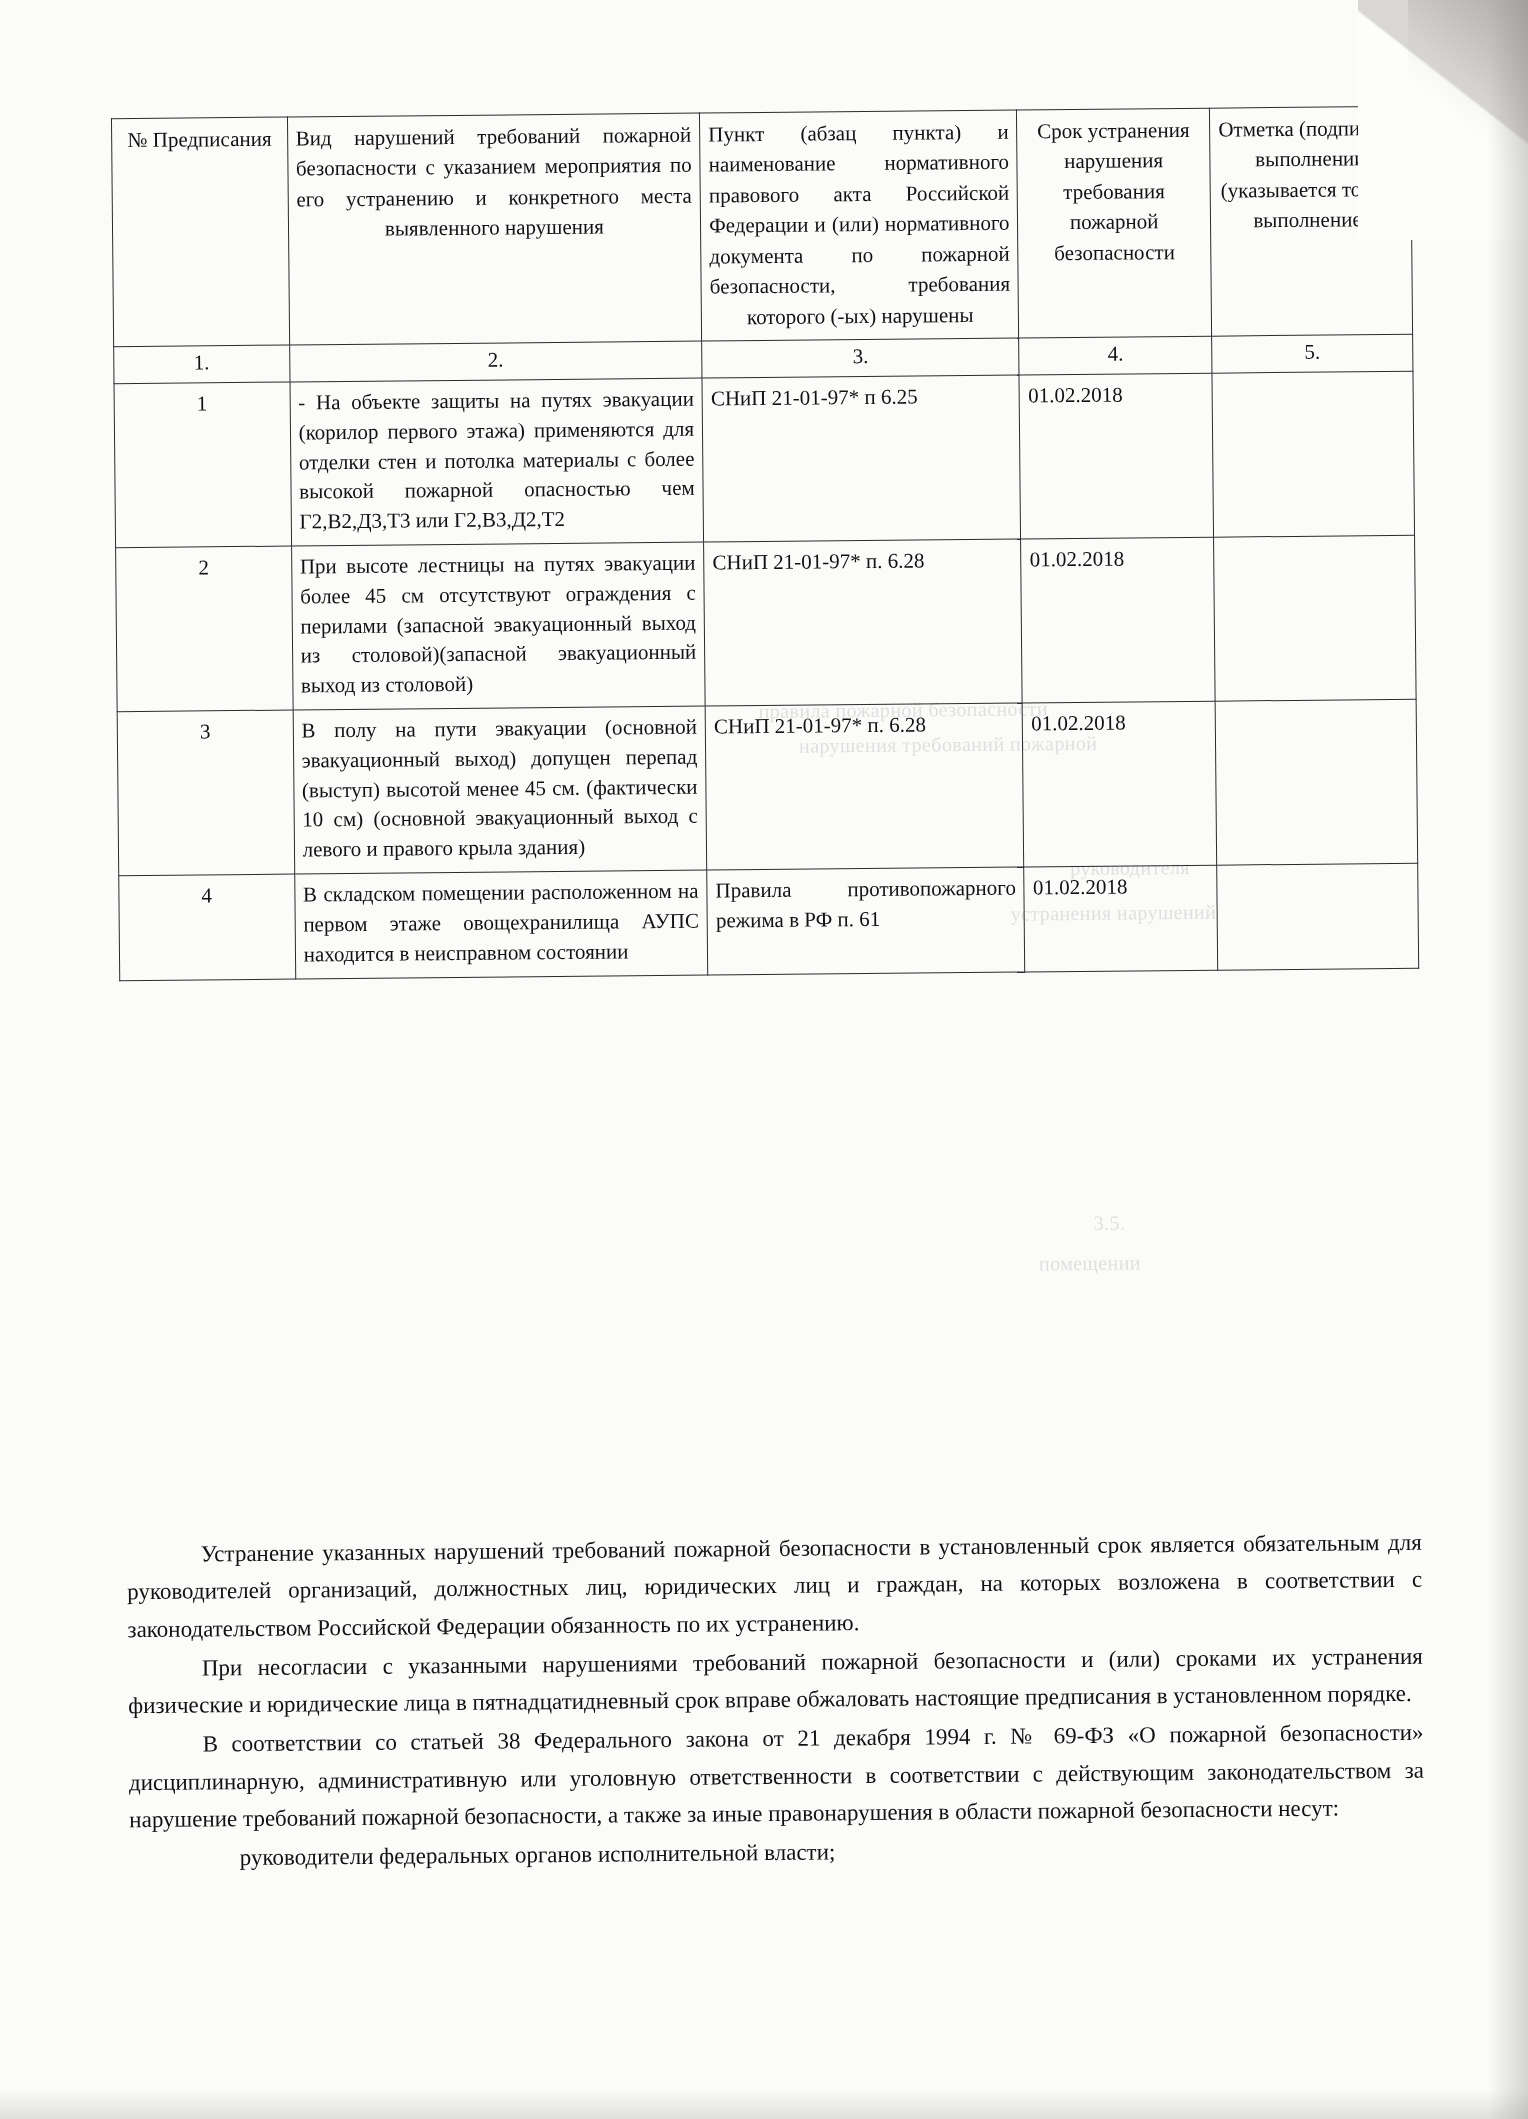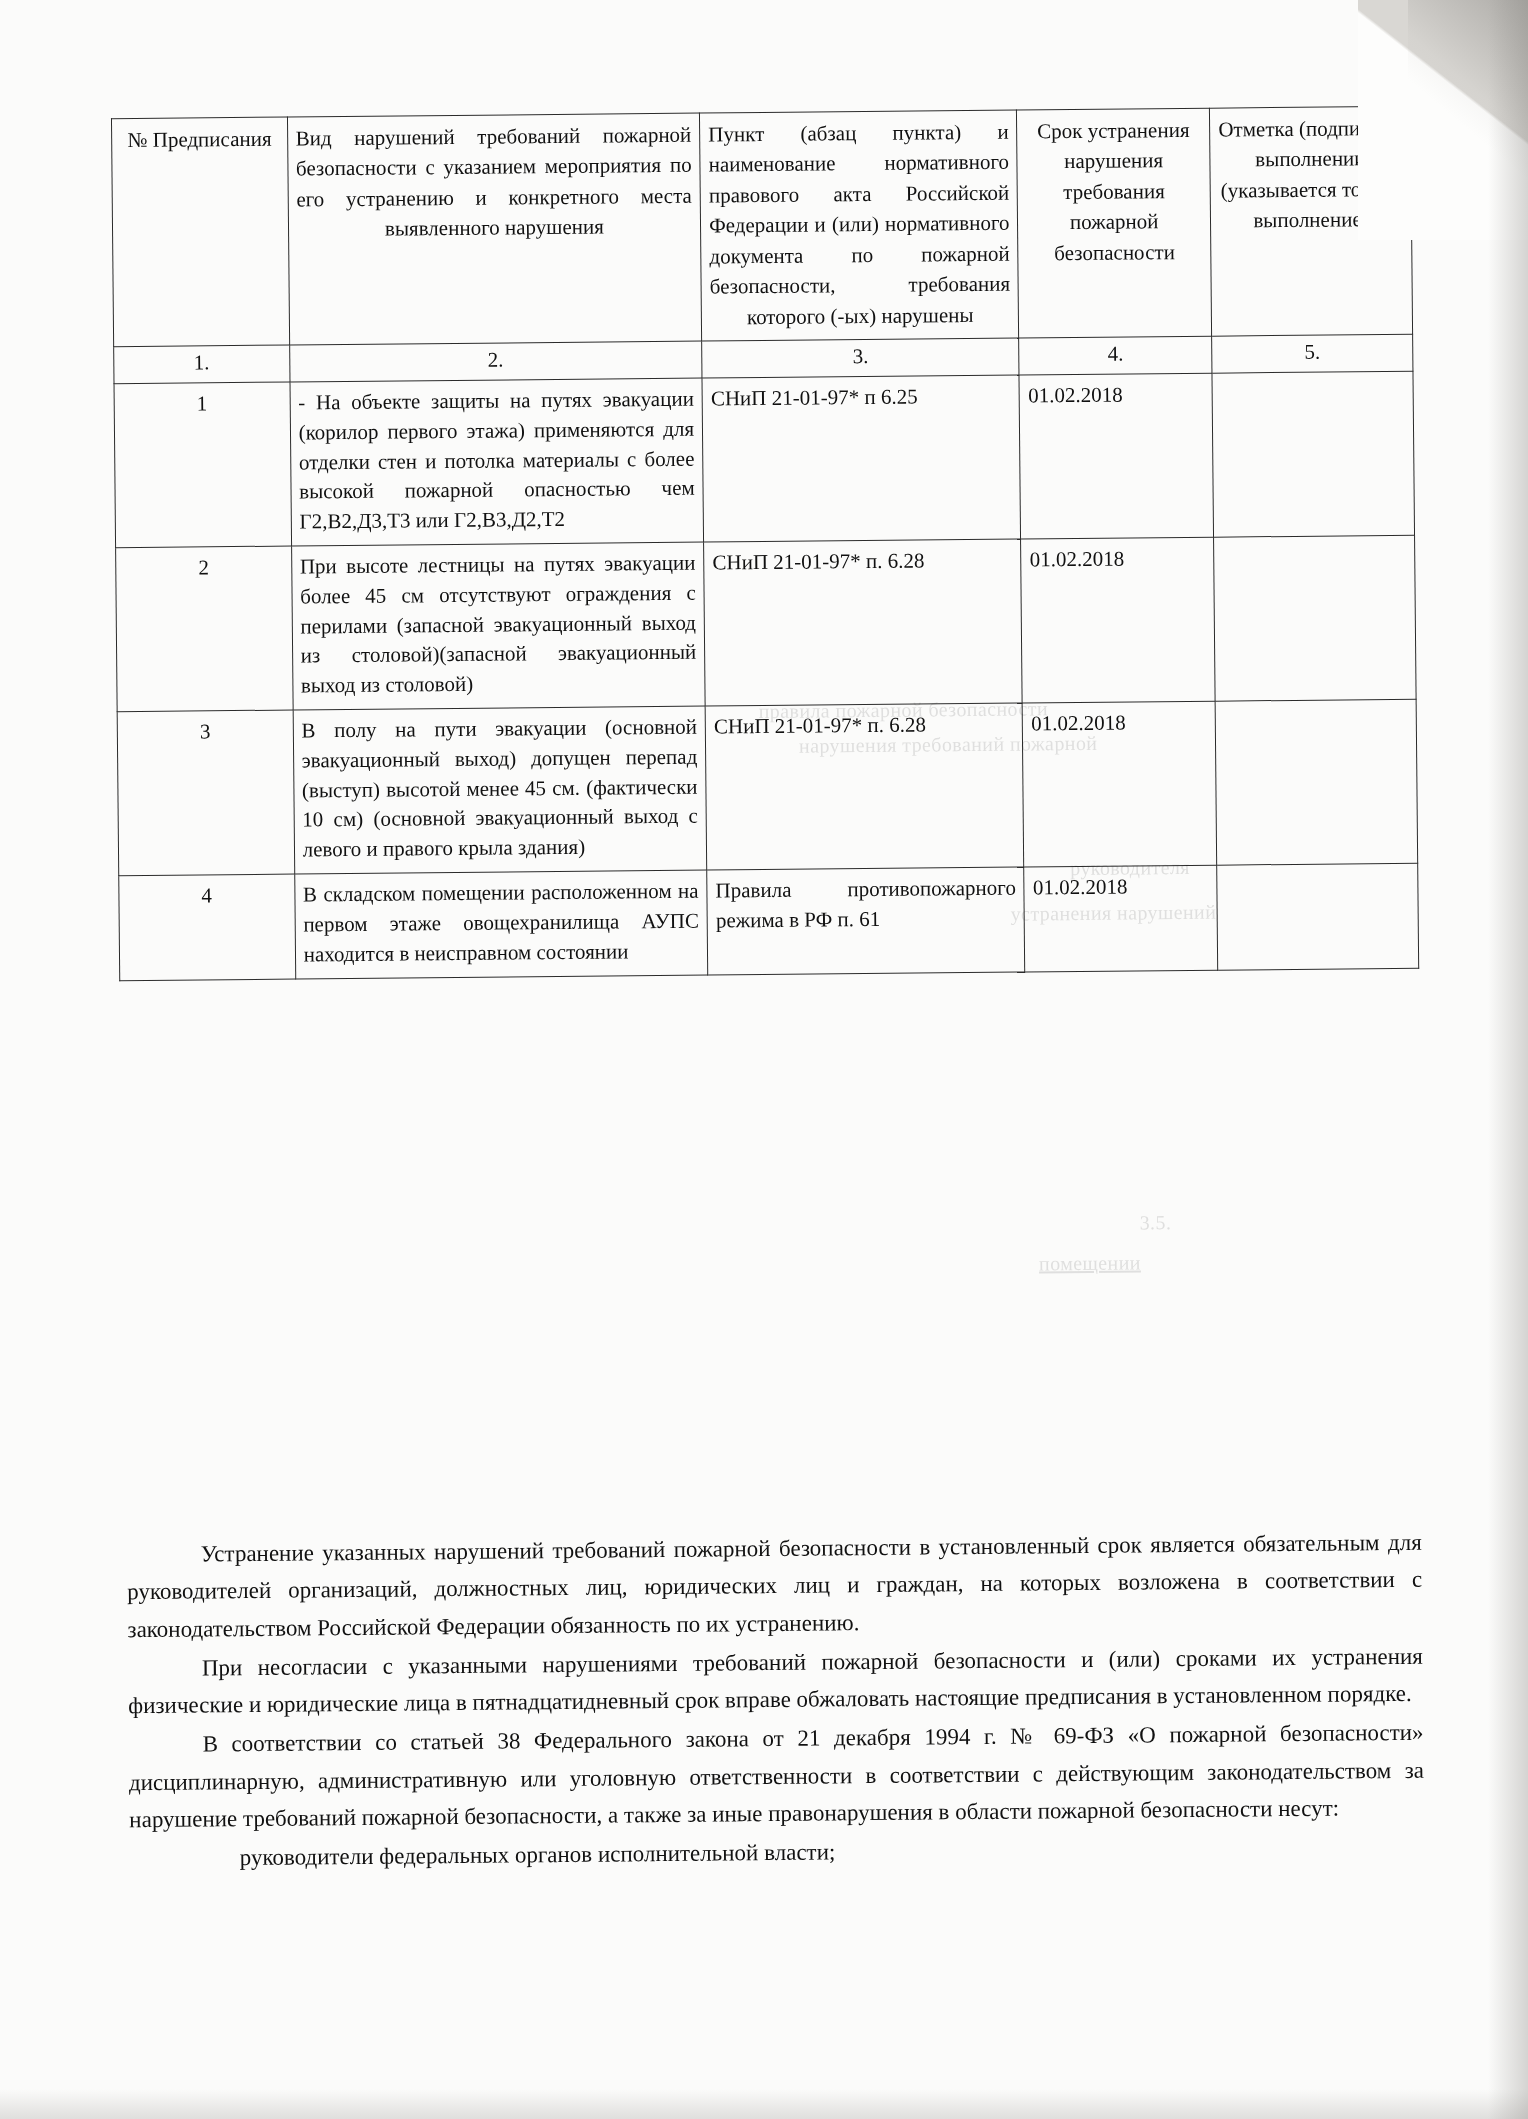--- a/index.html
+++ b/index.html
@@ -183,22 +183,22 @@
 <div class="scan-bg"></div>
 <div class="sheet"></div>
 
 <div class="skew-wrap">
 <div class="doc">
 
   <div class="ghost" style="left:760px; top:700px;">правила пожарной безопасности</div>
   <div class="ghost" style="left:800px; top:735px;">нарушения требований пожарной</div>
   <div class="ghost" style="left:1070px; top:860px;">руководителя</div>
   <div class="ghost" style="left:1010px; top:905px;">устранения нарушений</div>
-  <div class="ghost" style="left:1136px; top:1215px;">3.5.</div>
-  <div class="ghost" style="left:1035px; top:1255px;text-decoration:underline;">помещении</div>
+  <div class="ghost" style="left:1090px; top:1215px;">3.5.</div>
+  <div class="ghost" style="left:1035px; top:1255px;">помещении</div>
 
   <table class="prescription">
     <colgroup>
       <col class="col-num">
       <col class="col-viol">
       <col class="col-norm">
       <col class="col-term">
       <col class="col-mark">
     </colgroup>
     <thead>

